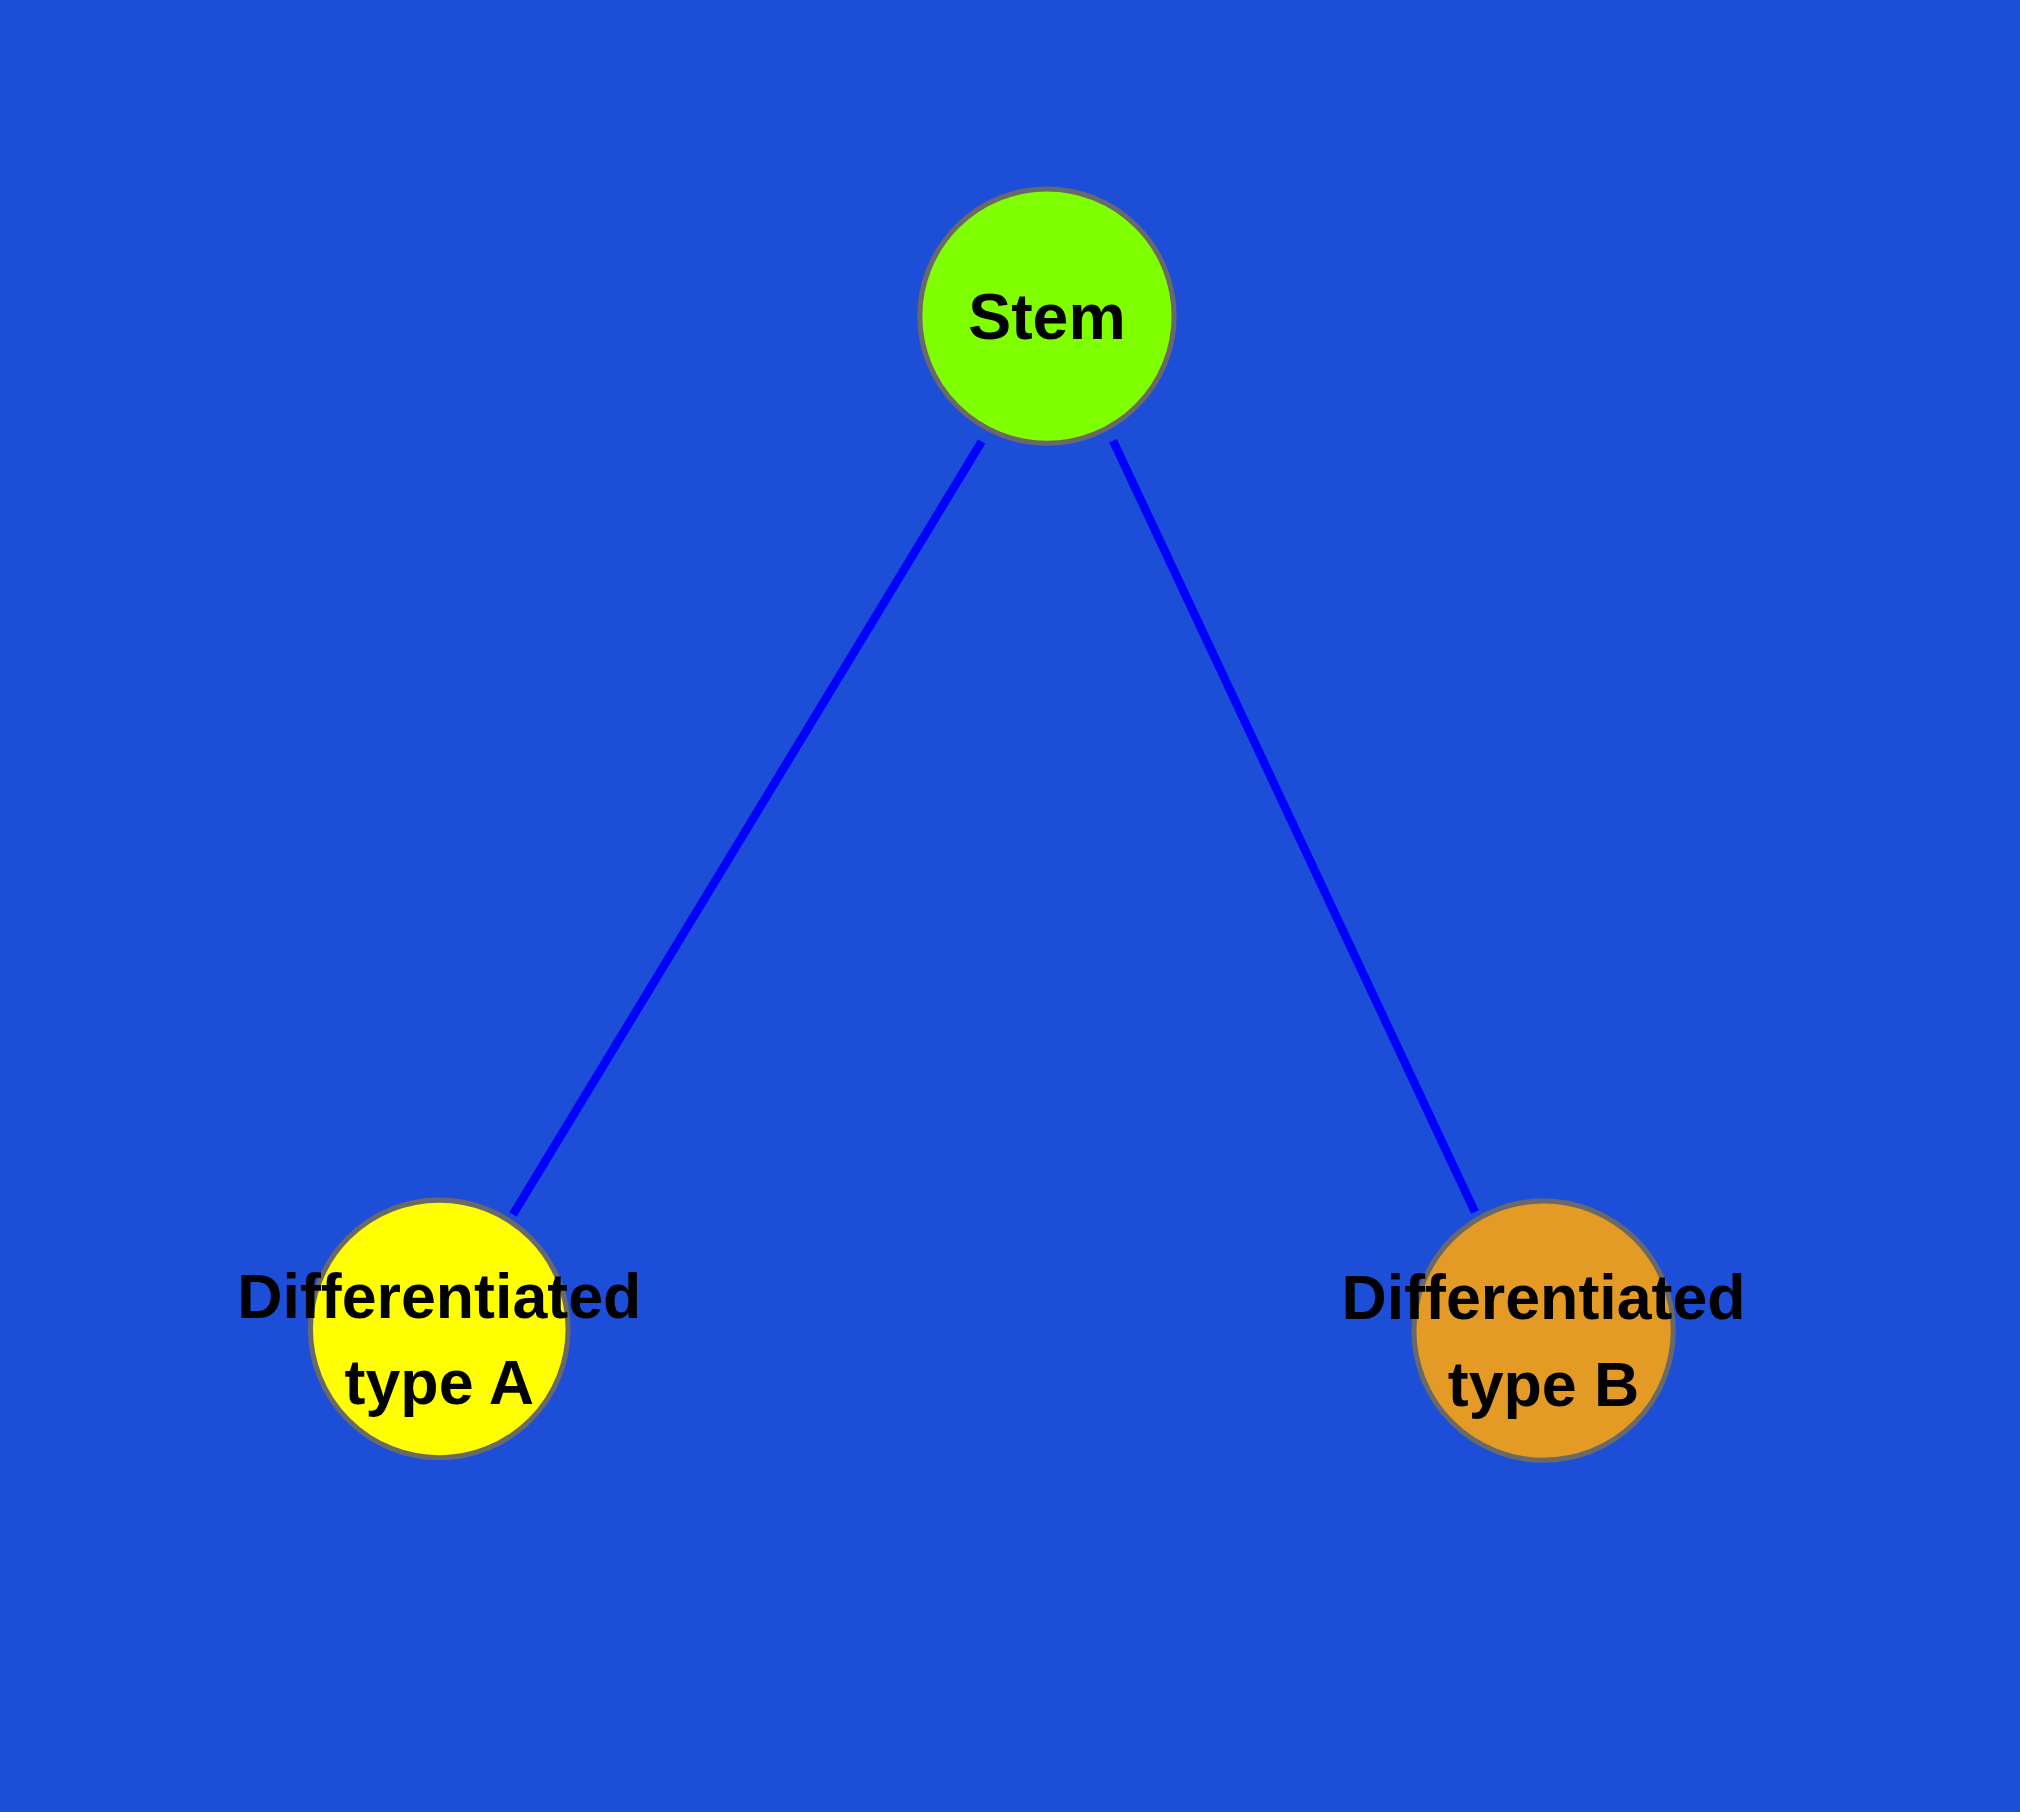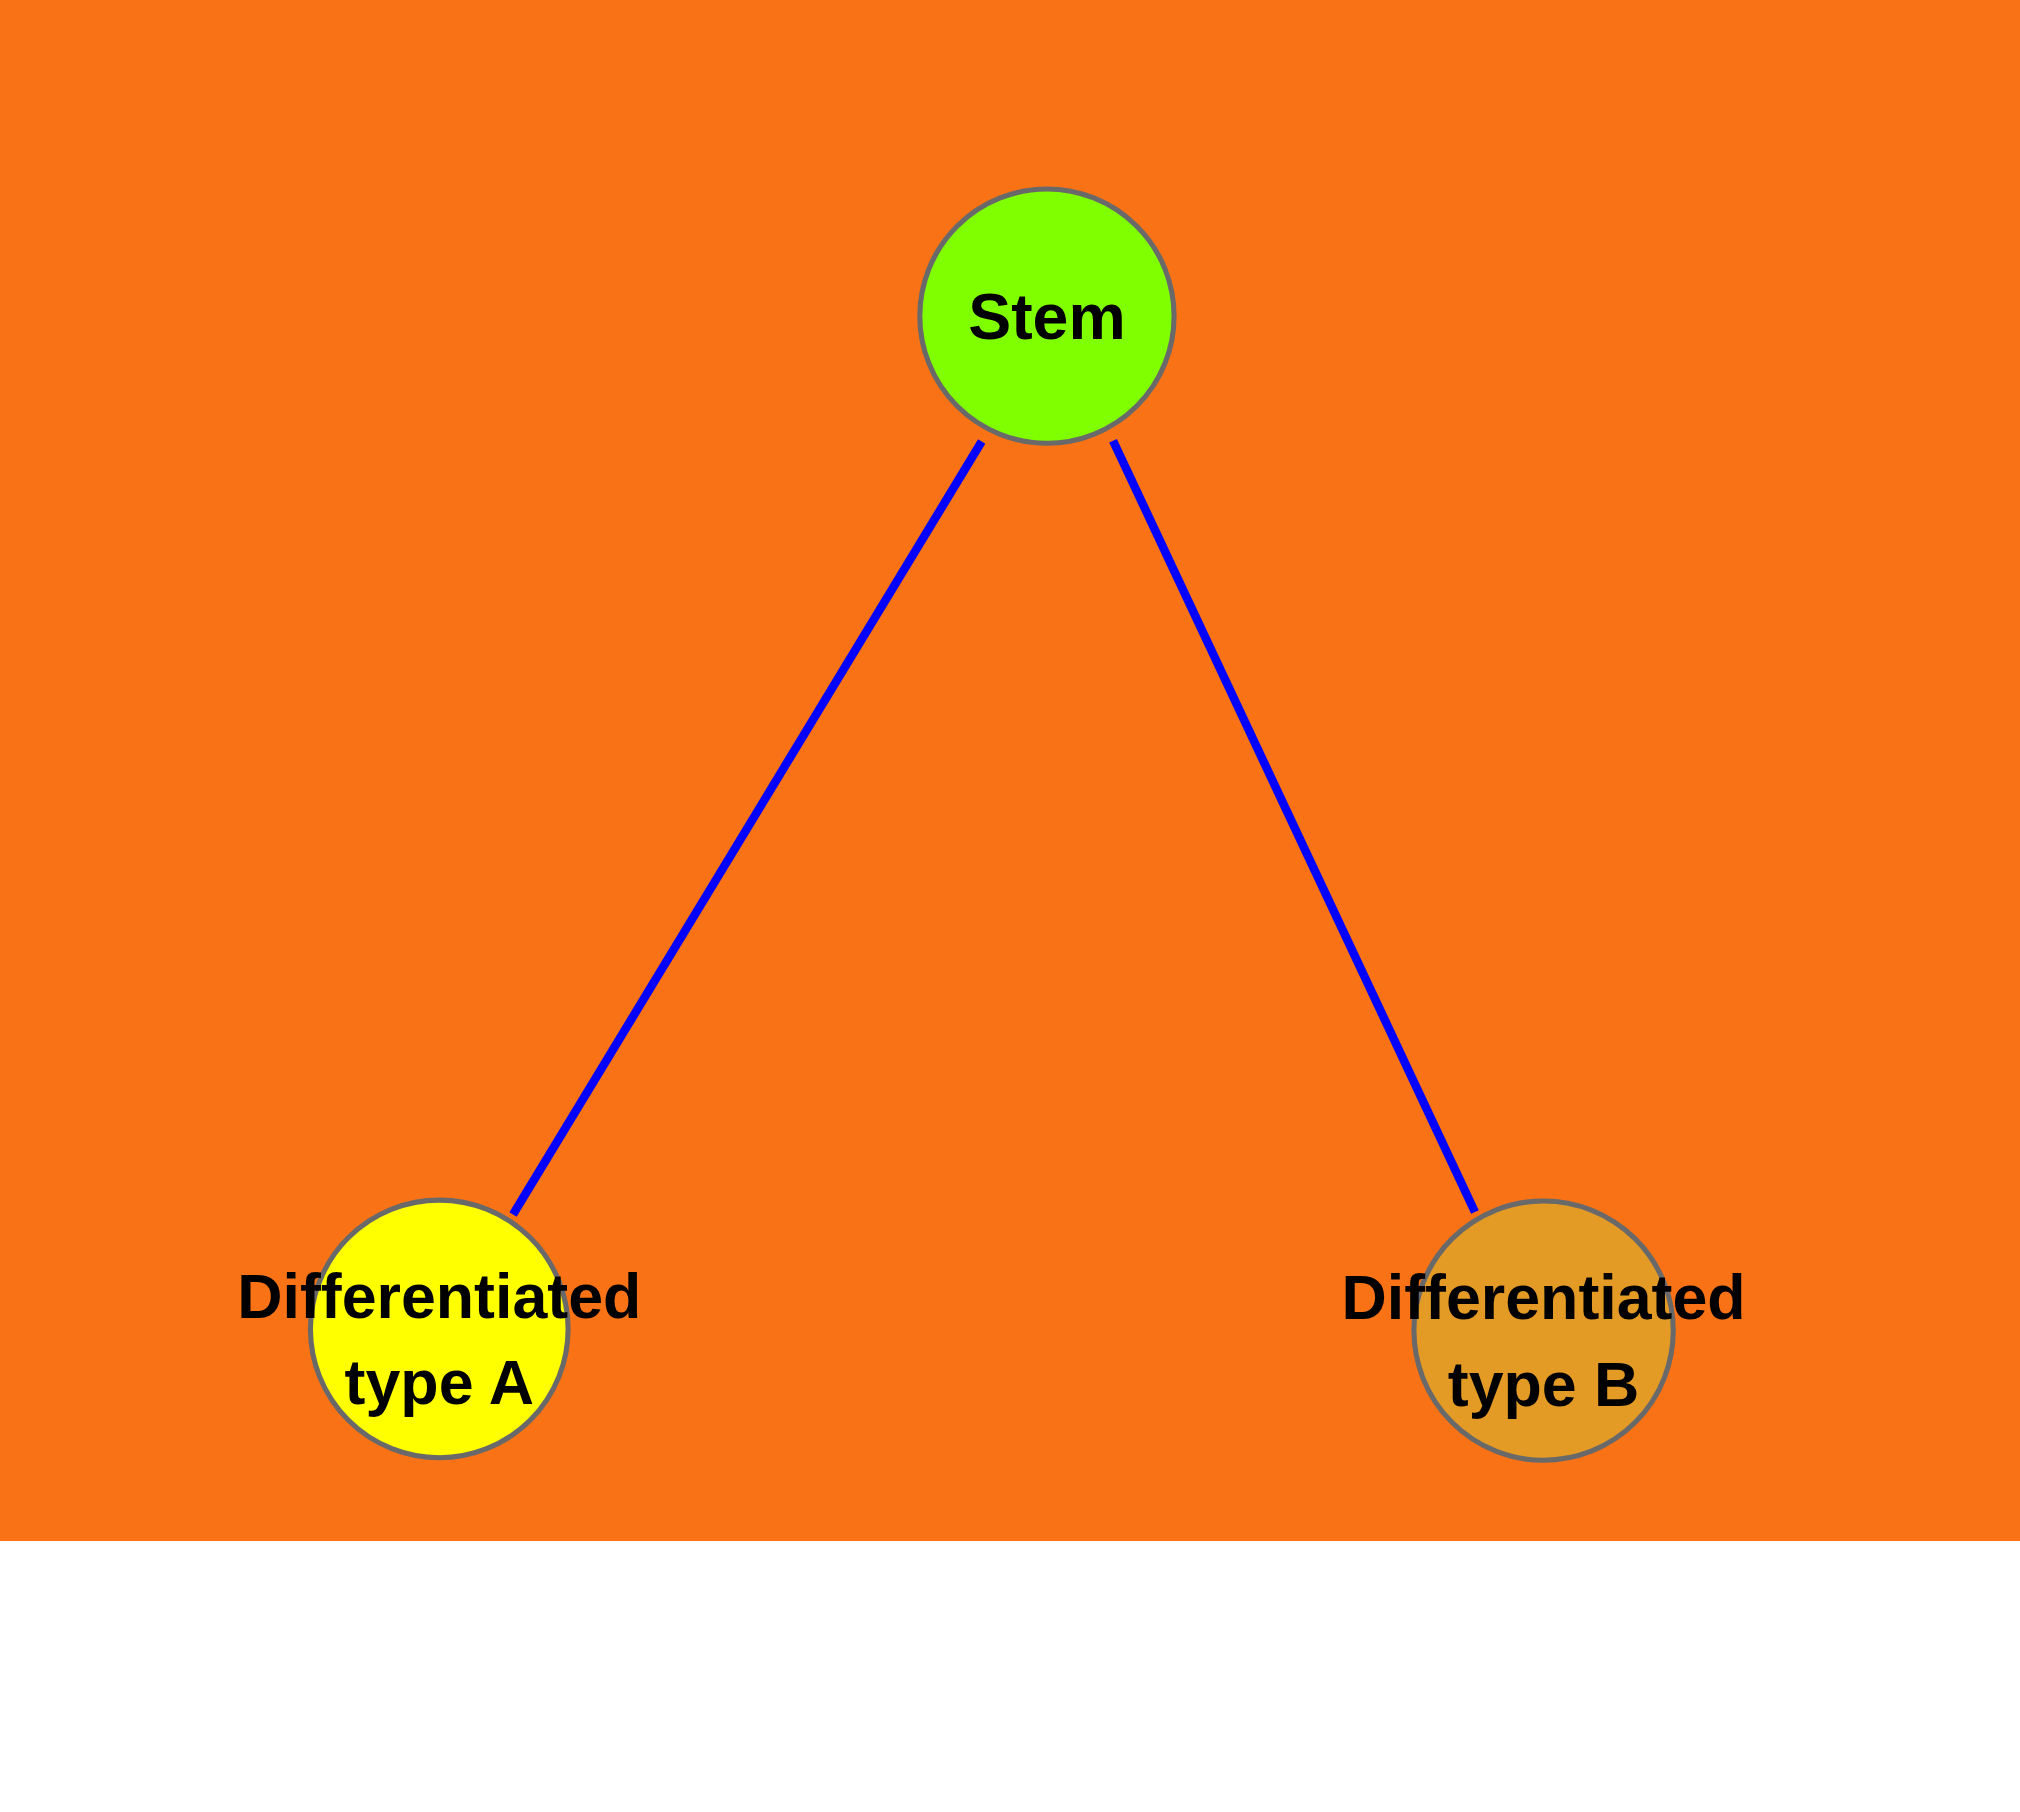--- a/index.html
+++ b/index.html
@@ -8,22 +8,22 @@
   }
   body {
     width: 2021px;
     height: 1812px;
     overflow: hidden;
     font-family: "Liberation Sans", sans-serif;
   }
   #graph-canvas {
     position: relative;
     width: 2021px;
-    height: 1541px;
-    background: #f97316;
+    height: 1812px;
+    background: #1d4ed8;
   }
   #graph-svg {
     position: absolute;
     top: 0;
     left: 0;
     width: 2021px;
     height: 1812px;
     display: block;
   }
   .node-label {

